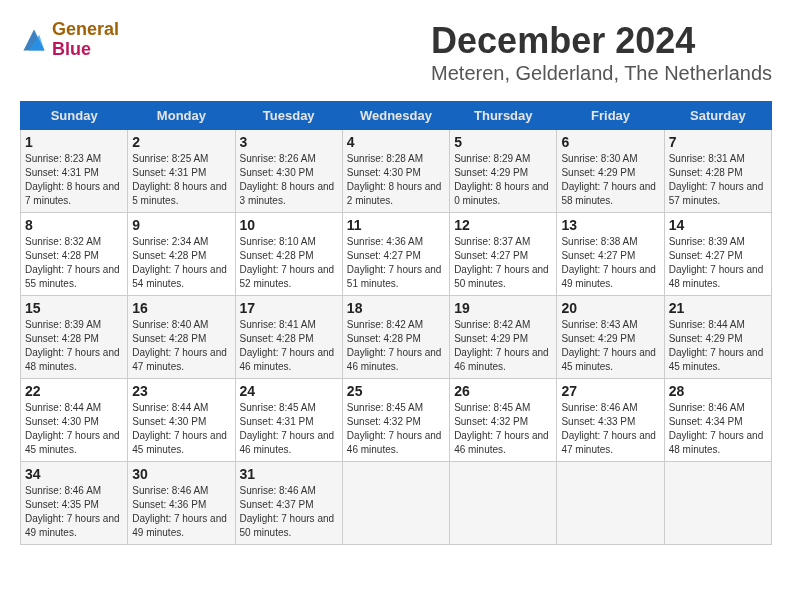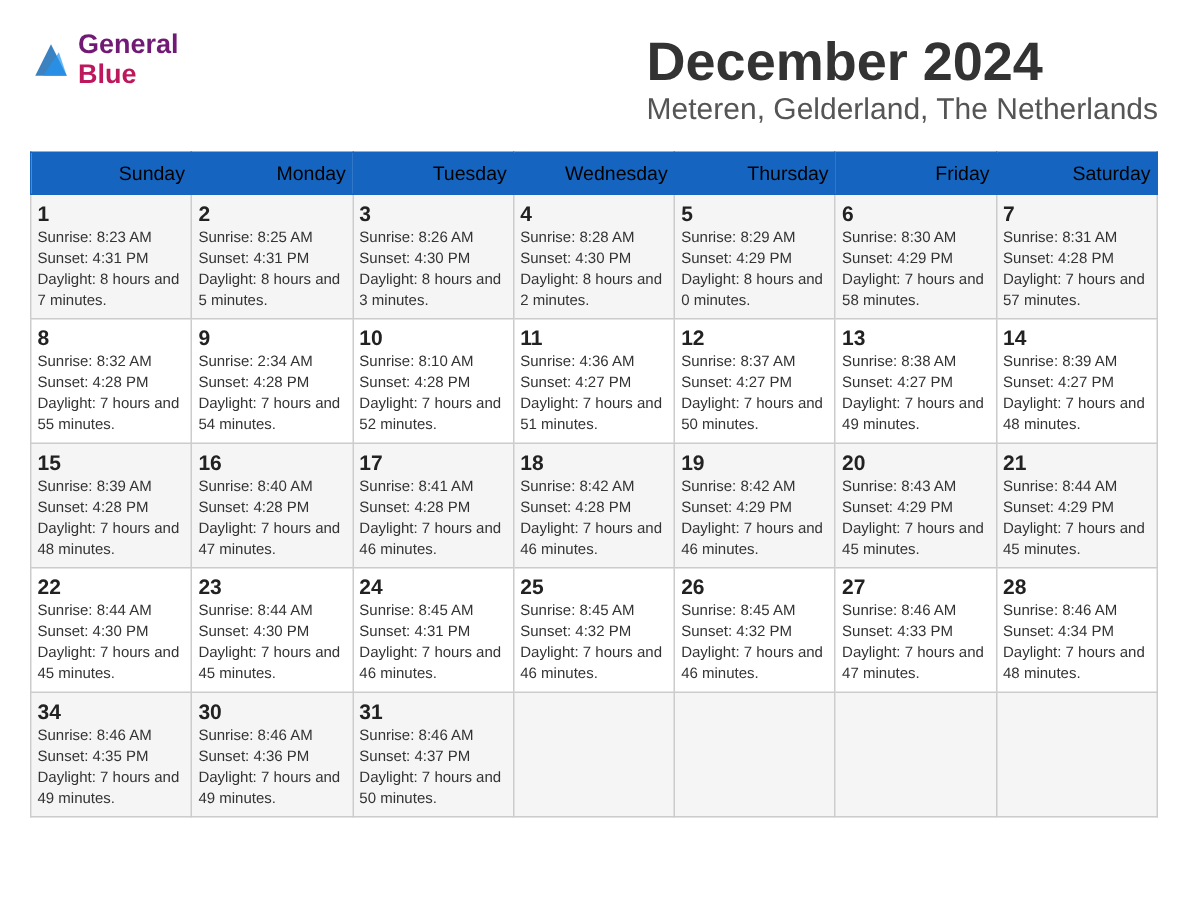--- a/index.html
+++ b/index.html
@@ -21,21 +21,21 @@
       align-items: center;
       gap: 4px;
     }
     .logo-text {
       font-size: 18px;
       font-weight: bold;
       color: #333;
       line-height: 1.1;
     }
     .logo-text span {
-      color: #701a75;
+      color: #a16207;
     }
     .logo-icon {
       width: 28px;
       height: 28px;
     }
     .title-block {
       text-align: left;
     }
     .month-title {
       font-size: 36px;
@@ -46,25 +46,25 @@
       font-size: 20px;
       color: #555;
     }
     table {
       width: 100%;
       border-collapse: collapse;
       font-size: 11px;
     }
     thead tr th {
       background: #1565c0;
-      color: #000000;
+      color: #e5e5e5;
       padding: 6px 4px;
-      text-align: right;
+      text-align: center;
       font-size: 13px;
-      font-weight: normal;
+      font-weight: bold;
       border: 1px solid #1565c0;
     }
     tbody tr td {
       border: 1px solid #ccc;
       vertical-align: top;
       padding: 4px;
       width: 107px;
       min-height: 80px;
       height: 80px;
     }

